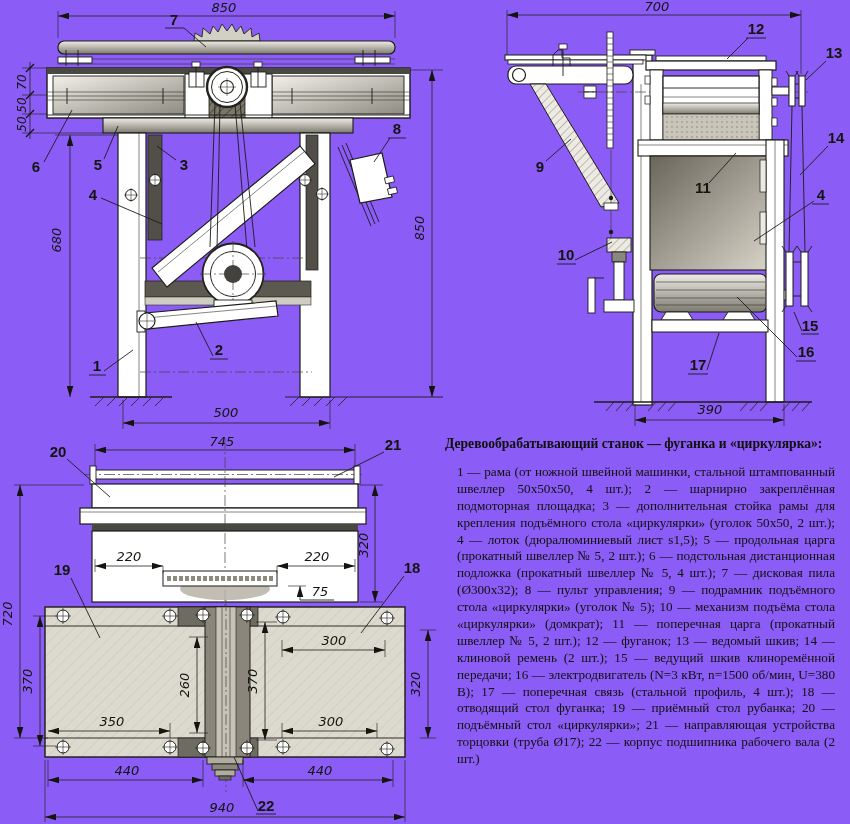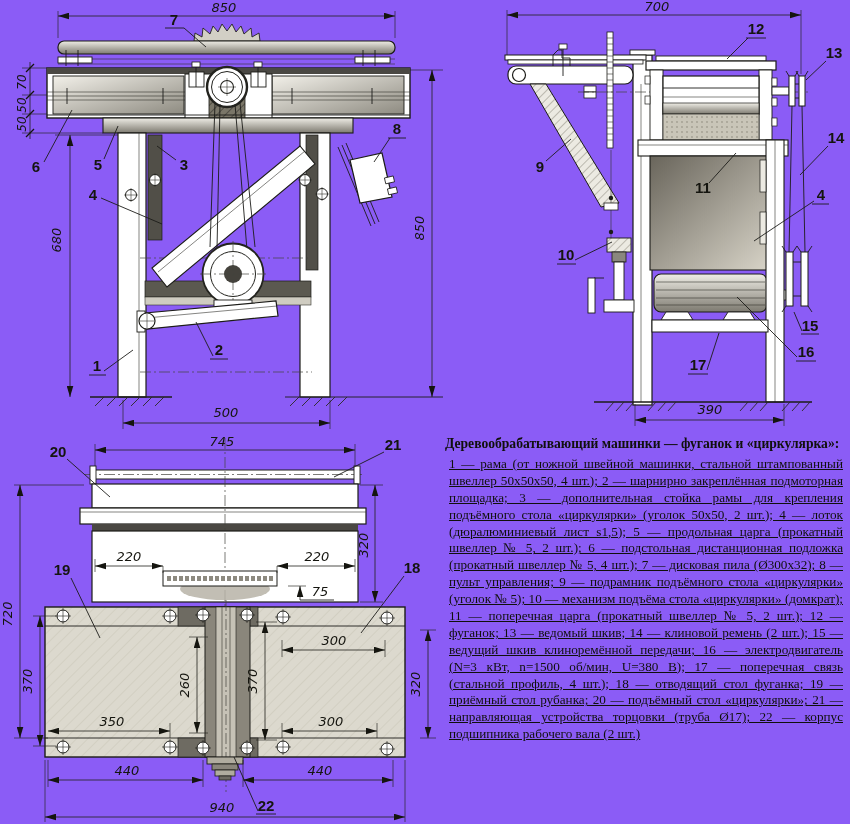--- a/index.html
+++ b/index.html
@@ -13,21 +13,21 @@
   .m{stroke:#1c1c18;stroke-width:0.9;fill:none;}
   .t{stroke:#33332d;stroke-width:0.6;fill:none;}
   .dim{stroke:#22221c;stroke-width:0.8;fill:none;}
   .ext{stroke:#22221c;stroke-width:0.65;fill:none;}
   .lead{stroke:#1c1c18;stroke-width:0.9;fill:none;}
   .cdl{stroke:#44443c;stroke-width:0.7;fill:none;stroke-dasharray:11 3 2 3;}
   .tick{stroke:#15150f;stroke-width:1.2;}
   .hatchtick{stroke:#2a2a24;stroke-width:0.9;}
   #legend{position:absolute;left:445px;top:436px;width:402px;color:#10100c;}
   #legend .ttl{margin:0 0 1px 0;font:bold 13.6px "Liberation Serif",serif;}
-  #legend .body{margin:4px;font:13.2px/1.28 "Liberation Serif",serif;text-align:justify;text-decoration:underline;}
+  #legend .body{margin:12px;font:13.2px/1.28 "Liberation Serif",serif;text-align:justify;}
 </style>
 </head>
 <body>
 
 <div id="page">
 <svg width="850" height="824" viewBox="0 0 850 824">
 <defs>
   <marker id="ar" viewBox="0 0 10 6" markerWidth="11" markerHeight="7" refX="10" refY="3" orient="auto-start-reverse" markerUnits="userSpaceOnUse">
     <path d="M0 0 L10 3 L0 6 Z" fill="#15150f"></path>
   </marker>
@@ -712,16 +712,16 @@
   </g>
   <g>
     <line class="lead" x1="258" y1="811" x2="234" y2="757"></line>
           <line class="lead" x1="256" y1="814" x2="276" y2="814"></line>
     <text class="callout" x="266" y="811" text-anchor="middle">22</text>
   </g>
 </g>
 </svg>
 
 <div id="legend">
-  <p class="ttl">Деревообрабатывающий машинки — фуганок и «циркулярка»:</p>
+  <p class="ttl">Деревообрабатывающий станок — фуганка и «циркулярка»:</p>
   <p class="body">1 — рама (от ножной швейной машинки, стальной штампованный швеллер 50х50х50, 4 шт.); 2 — шарнирно закреплённая подмоторная площадка; 3 — дополнительная стойка рамы для крепления подъёмного стола «циркулярки» (уголок 50х50, 2 шт.); 4 — лоток (дюралюминиевый лист s1,5); 5 — продольная царга (прокатный швеллер № 5, 2 шт.); 6 — подстольная дистанционная подложка (прокатный швеллер № 5, 4 шт.); 7 — дисковая пила (Ø300х32); 8 — пульт управления; 9 — подрамник подъёмного стола «циркулярки» (уголок № 5); 10 — механизм подъёма стола «циркулярки» (домкрат); 11 — поперечная царга (прокатный швеллер № 5, 2 шт.); 12 — фуганок; 13 — ведомый шкив; 14 — клиновой ремень (2 шт.); 15 — ведущий шкив клиноремённой передачи; 16 — электродвигатель (N=3 кВт, n=1500 об/мин, U=380 В); 17 — поперечная связь (стальной профиль, 4 шт.); 18 — отводящий стол фуганка; 19 — приёмный стол рубанка; 20 — подъёмный стол «циркулярки»; 21 — направляющая устройства торцовки (труба Ø17); 22 — корпус подшипника рабочего вала (2 шт.)</p>
 </div>
 </div>
 
 </body></html>

